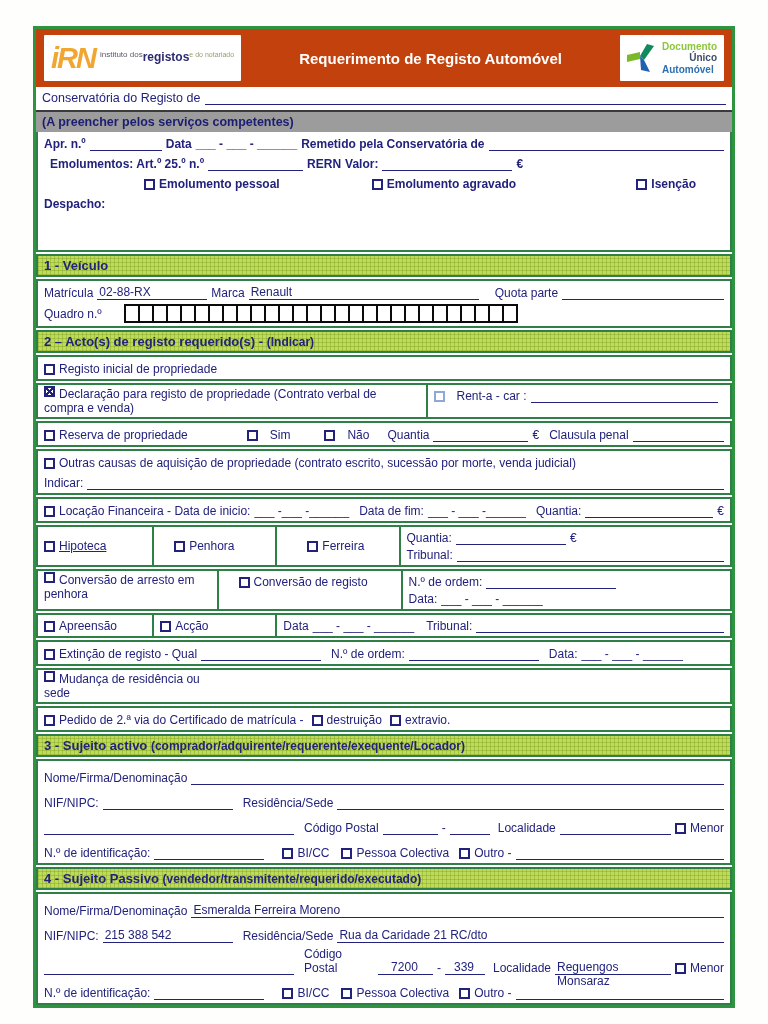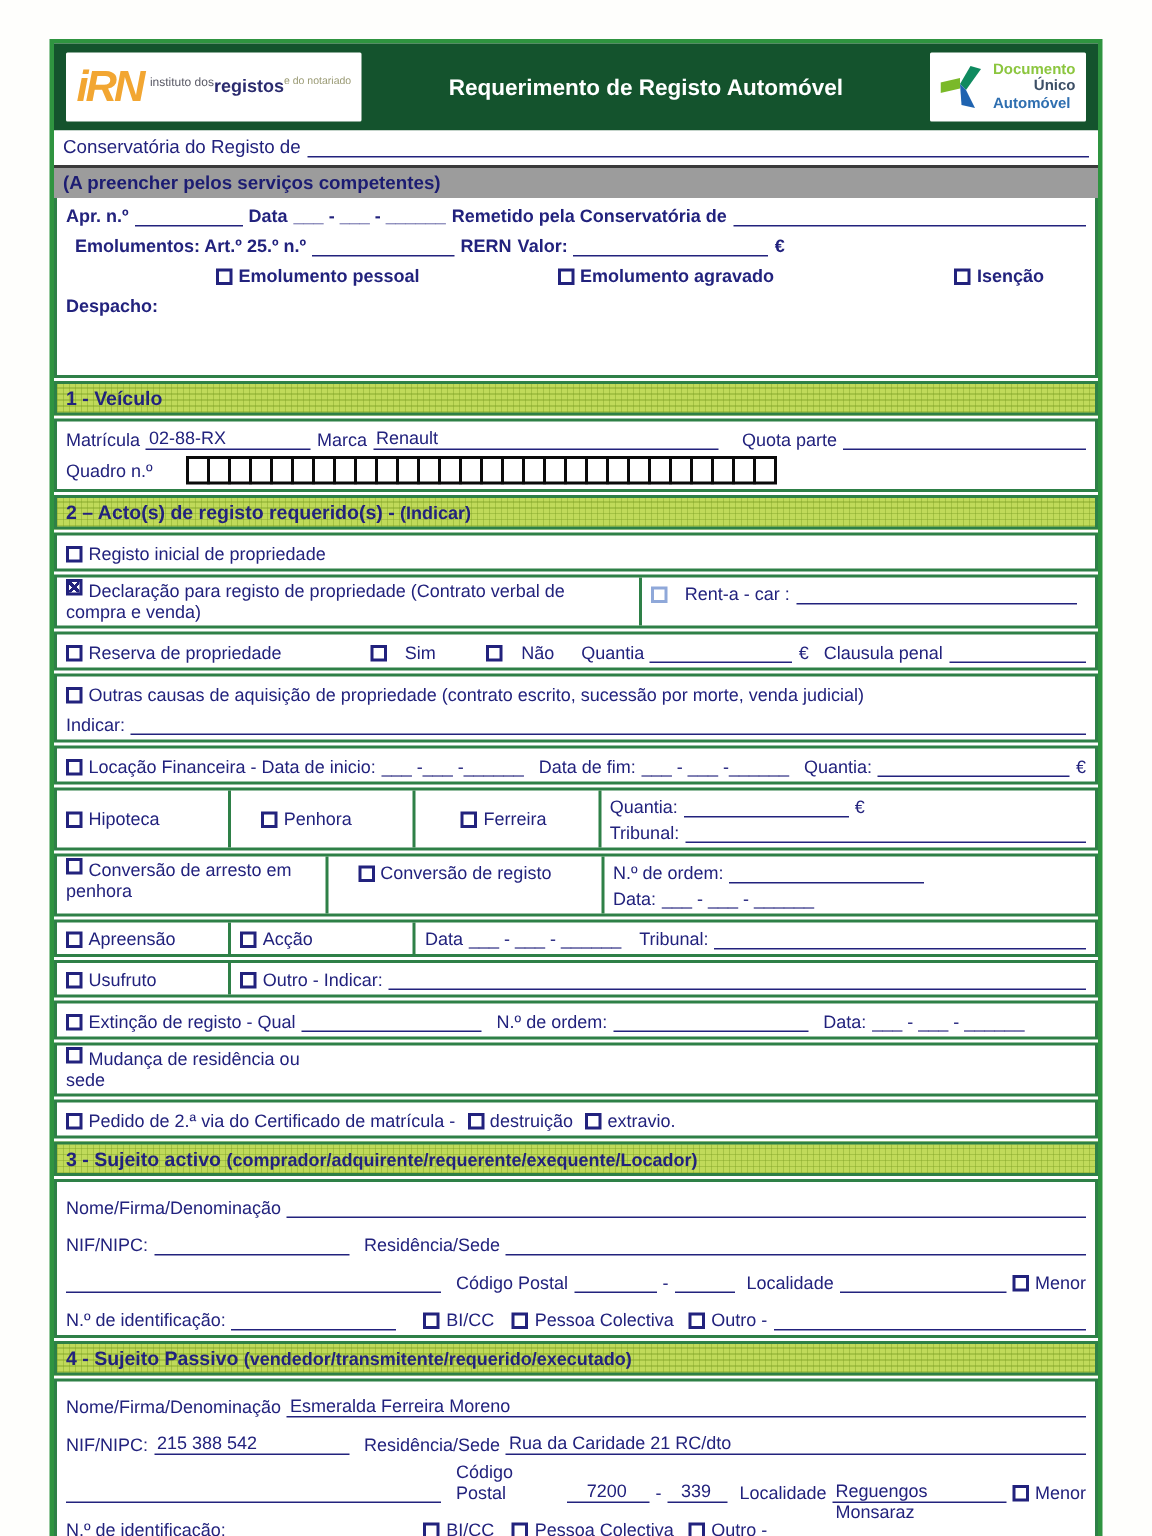--- a/index.html
+++ b/index.html
@@ -3,21 +3,21 @@
 <meta charset="utf-8">
 <style>
   * { box-sizing:border-box; margin:0; padding:0; }
   html,body { width:768px; background:#ffffff; }
   body { height:1024px; font-family:"Liberation Sans", sans-serif; color:#22227d; }
   .page { position:relative; width:768px; height:1024px; background:#fefefc; overflow:hidden; }
   .form { position:absolute; left:33px; top:26px; width:702px; background:#fff;
           border:3px solid #2f9440; }
 
   
-  .hdr { background:#14532d; height:58px; display:flex; align-items:center;
+  .hdr { background:#c2410c; height:58px; display:flex; align-items:center;
          justify-content:space-between; padding:0 8px; }
   .hdr-title { color:#fff; font-weight:bold; font-size:15px; flex:1; text-align:center; }
   .logo { background:#fff; height:46px; display:flex; align-items:center; padding:2px 7px; gap:5px; border-radius:1px; }
   .irn-ac { font-size:29px; font-weight:bold; font-style:italic; color:#f2a632; letter-spacing:-2px; line-height:1; }
   .irn-sub { display:flex; flex-direction:row; line-height:1.1; }
   .irn-s1 { font-size:8px; color:#5a5a66; }
   .irn-s2 { font-size:12px; font-weight:bold; color:#2b2b6e; }
   .irn-s3 { font-size:7px; color:#9a9a74; }
   .dua-text { display:flex; flex-direction:column; line-height:1.12; }
   .dua-d1 { font-size:10px; font-weight:bold; color:#8cc63f; }
@@ -245,21 +245,21 @@
       <span style="margin-left:6px;">Data de fim:</span>
       <span>___ - ___ -______</span>
       <span style="margin-left:6px;">Quantia:</span>
       <span class="line fill"></span>
       <span>€</span>
     </div>
   </div>
 
   <div class="box nopad cells">
     <div class="cell c16">
-      <div class="frow" style="padding-top:10px;">
+      <div class="frow" style="padding-top:10px;text-decoration:underline;">
         <span class="cb"></span>
         <span>Hipoteca</span>
       </div>
     </div>
     <div class="cell c18">
       <div class="frow" style="padding:10px 0 1px 14px;">
         <span class="cb"></span>
         <span>Penhora</span>
       </div>
     </div>
@@ -320,35 +320,20 @@
     <div class="cell grow">
       <div class="frow">
         <span>Data</span>
         <span>___ - ___ - ______</span>
         <span style="margin-left:8px;">Tribunal:</span>
         <span class="line fill"></span>
       </div>
     </div>
   </div>
 
-  <div class="box nopad cells">
-    <div class="cell c16">
-      <div class="frow">
-        <span class="cb"></span>
-        <span>Usufruto</span>
-      </div>
-    </div>
-    <div class="cell grow">
-      <div class="frow">
-        <span class="cb"></span>
-        <span>Outro - Indicar:</span>
-        <span class="line fill"></span>
-      </div>
-    </div>
-  </div>
 
   <div class="box">
     <div class="frow">
       <span class="cb"></span>
       <span>Extinção de registo - Qual</span>
       <span class="line w120"></span>
       <span style="margin-left:6px;">N.º de ordem:</span>
       <span class="line w130"></span>
       <span style="margin-left:6px;">Data:</span>
       <span>___ - ___ - ______</span>

